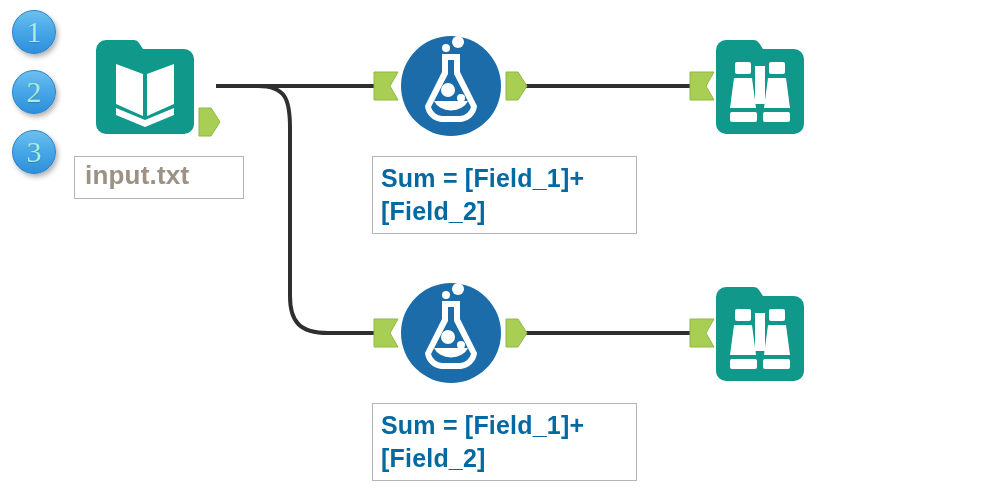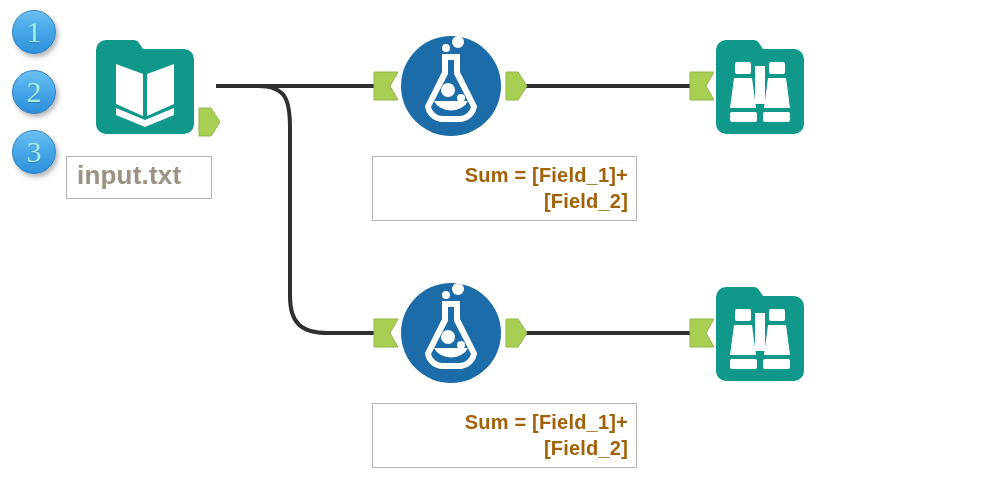--- a/index.html
+++ b/index.html
@@ -60,23 +60,22 @@
     line-height: 1.30;
     letter-spacing: 0.2px;
     white-space: pre-wrap;
   }
   .anno-file {
     font-size: 26px;
     color: #9b9184;
     padding: 2px 10px 5px 10px;
   }
   .anno-formula {
-    font-size: 20px;
-    color: #a16207;
-    text-align: right;
+    font-size: 25px;
+    color: #0369a1;
   }
 
   
   #wires {
     position: absolute;
     left: 0;
     top: 0;
     width: 998px;
     height: 498px;
     pointer-events: none;
@@ -120,21 +119,21 @@
 
         <path d="M 82 28 L 55 38 L 55 80 L 82 68 Z" fill="#ffffff"></path>
 
         <path d="M 24 72 L 53 84 L 82 72 L 82 79 L 53 91 L 24 79 Z" fill="#ffffff"></path>
       </g>
 
       <path d="M 107 72 L 119 72 L 128 86 L 119 100 L 107 100 Z" fill="#a8cf54" stroke="#8fb845" stroke-width="1"></path>
     </svg>
   </div>
 
-  <div class="anno anno-file" style="left:66px; top:156px; width:146px;">input.txt</div>
+  <div class="anno anno-file" style="left:74px; top:156px; width:170px;">input.txt</div>
 
   <div class="tool" style="left:372px; top:28px;">
     <svg width="160" height="118" viewBox="0 0 160 118" xmlns="http://www.w3.org/2000/svg">
 
       <path d="M 2 44 L 26 44 L 18 58 L 26 72 L 2 72 Z" fill="#a8cf54" stroke="#8fb845" stroke-width="1"></path>
 
       <circle cx="79" cy="58" r="50" fill="#1b6ca8"></circle>
 
       <g fill="#ffffff">
 

